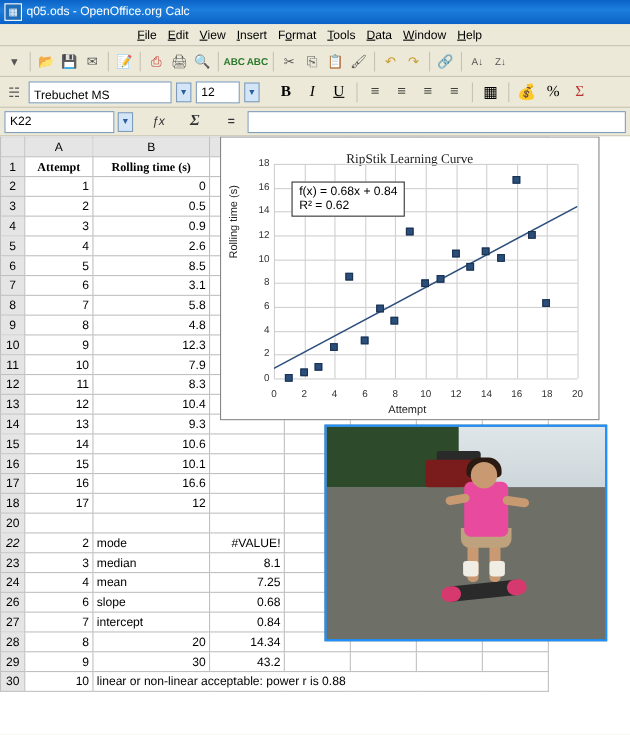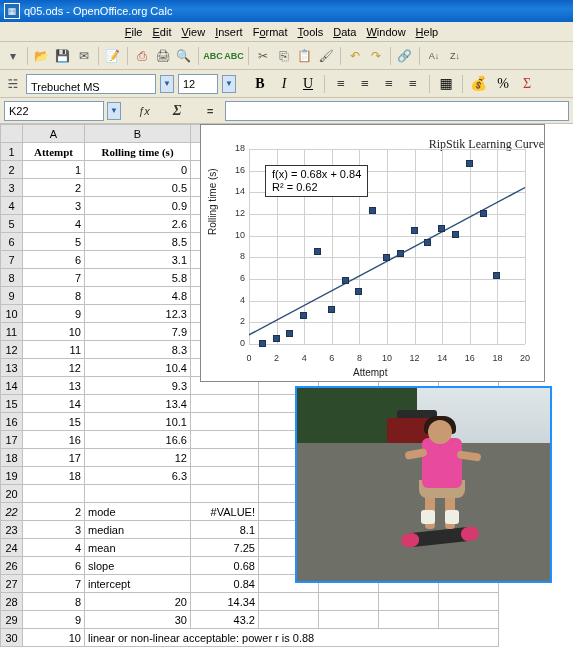--- a/index.html
+++ b/index.html
@@ -40,21 +40,21 @@
   .col-A{width:62px;} .col-B{width:106px;} .col-C{width:68px;} .col-D{width:60px;} .col-E{width:60px;} .col-F{width:60px;} .col-G{width:60px;}
   .rh { text-align:center; }
   .rh-sel { background:#9cb7d8; border:2px solid #000; font-weight:bold;font-style:italic; }
   .num { text-align:right; }
   .txt { text-align:left; }
   .hdr { font-weight:bold; font-family:"Trebuchet MS"; text-align:center; }
   .link-look { color:#0000ee; text-decoration:underline; text-align:left; padding-left:2px;}
 
   
   .chart-box { position:absolute; left:200px; top:0px; width:345px; height:258px; background:#fff; border:1px solid #888; }
-  .chart-title { text-align:right; font-family:"Trebuchet MS"; font-size:12px; margin-top:12px; color:#222;}
+  .chart-title { text-align:center; font-family:"Trebuchet MS"; font-size:12px; margin-top:12px; color:#222;}
   .plot-area { position:absolute; left:48px; top:24px; width:276px; height:195px; }
   .gridline { position:absolute; background:#d0d0d0; }
   .axis-label-y { position:absolute; left:6px; top:110px; transform:rotate(-90deg); transform-origin:left top; font-size:10px; color:#222;}
   .axis-label-x { position:absolute; left:152px; bottom:3px; font-size:10px; color:#222;}
   .tick-y { position:absolute; left:28px; font-size:9px; text-align:right; width:16px; color:#333;}
   .tick-x { position:absolute; bottom:18px; font-size:9px; text-align:center; width:14px; color:#333;}
   .pt { position:absolute; width:7px; height:7px; background:#2a4d7a; border:1px solid #1b3251;}
   .trend { position:absolute; left:0; top:0; width:100%; height:100%; }
   .fx-box { position:absolute; left:64px; top:40px; border:1px solid #333; background:#fff; padding:2px 6px; font-size:10px; line-height:1.2;}
 
@@ -329,21 +329,21 @@
           <td class="num">9.3</td>
           <td></td>
           <td></td>
           <td></td>
           <td></td>
           <td></td>
         </tr>
         <tr>
           <th class="rh">15</th>
           <td class="num">14</td>
-          <td class="num">13.4</td>
+          <td class="num">10.6</td>
           <td></td>
           <td></td>
           <td></td>
           <td></td>
           <td></td>
         </tr>
         <tr>
           <th class="rh">16</th>
           <td class="num">15</td>
           <td class="num">10.1</td>
@@ -360,30 +360,20 @@
           <td></td>
           <td></td>
           <td></td>
           <td></td>
           <td></td>
         </tr>
         <tr>
           <th class="rh">18</th>
           <td class="num">17</td>
           <td class="num">12</td>
-          <td></td>
-          <td></td>
-          <td></td>
-          <td></td>
-          <td></td>
-        </tr>
-        <tr>
-          <th class="rh">19</th>
-          <td class="num">18</td>
-          <td class="num">6.3</td>
           <td></td>
           <td></td>
           <td></td>
           <td></td>
           <td></td>
         </tr>
         <tr>
           <th class="rh">20</th>
           <td></td>
           <td></td>

